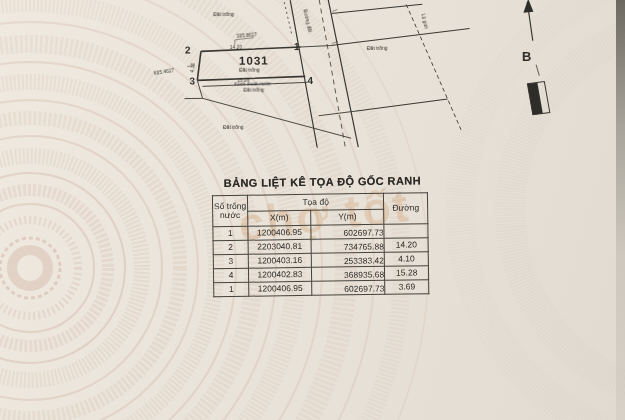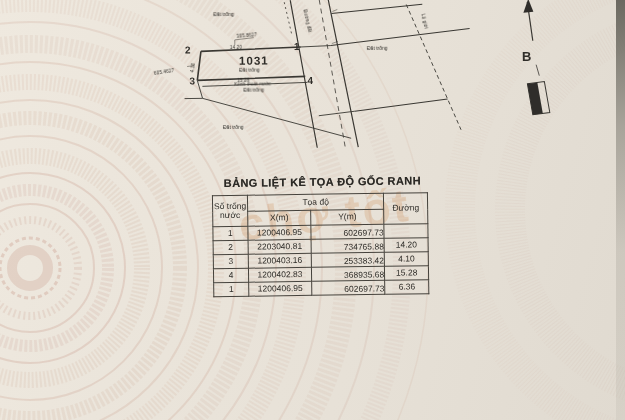--- a/index.html
+++ b/index.html
@@ -170,21 +170,21 @@
       <tr>
         <td>4</td>
         <td>1200402.83</td>
         <td class="ylow"><span>368935.68</span></td>
         <td>15.28</td>
       </tr>
       <tr>
         <td>1</td>
         <td>1200406.95</td>
         <td class="ylow"><span>602697.73</span></td>
-        <td>6.36</td>
+        <td>3.69</td>
       </tr>
     </tbody>
       </table>
 
   </div>
 
   <div class="edge-strip"></div>
 </div>
 
 </body></html>

